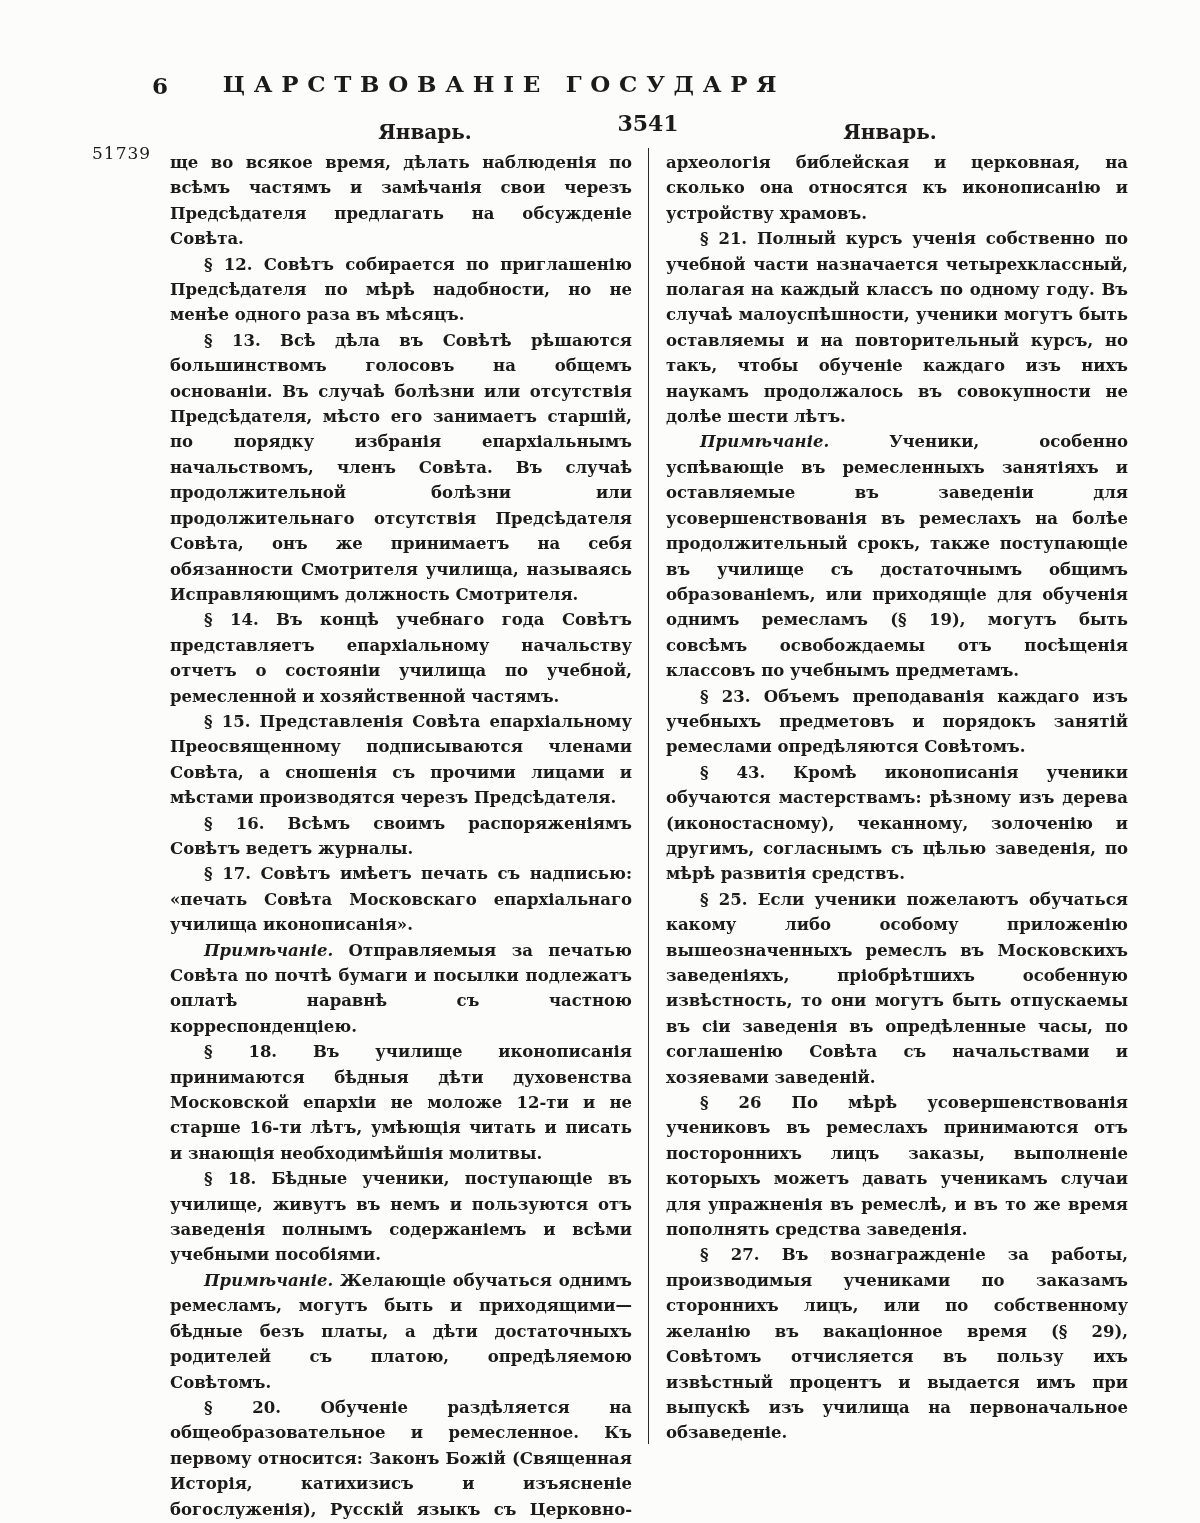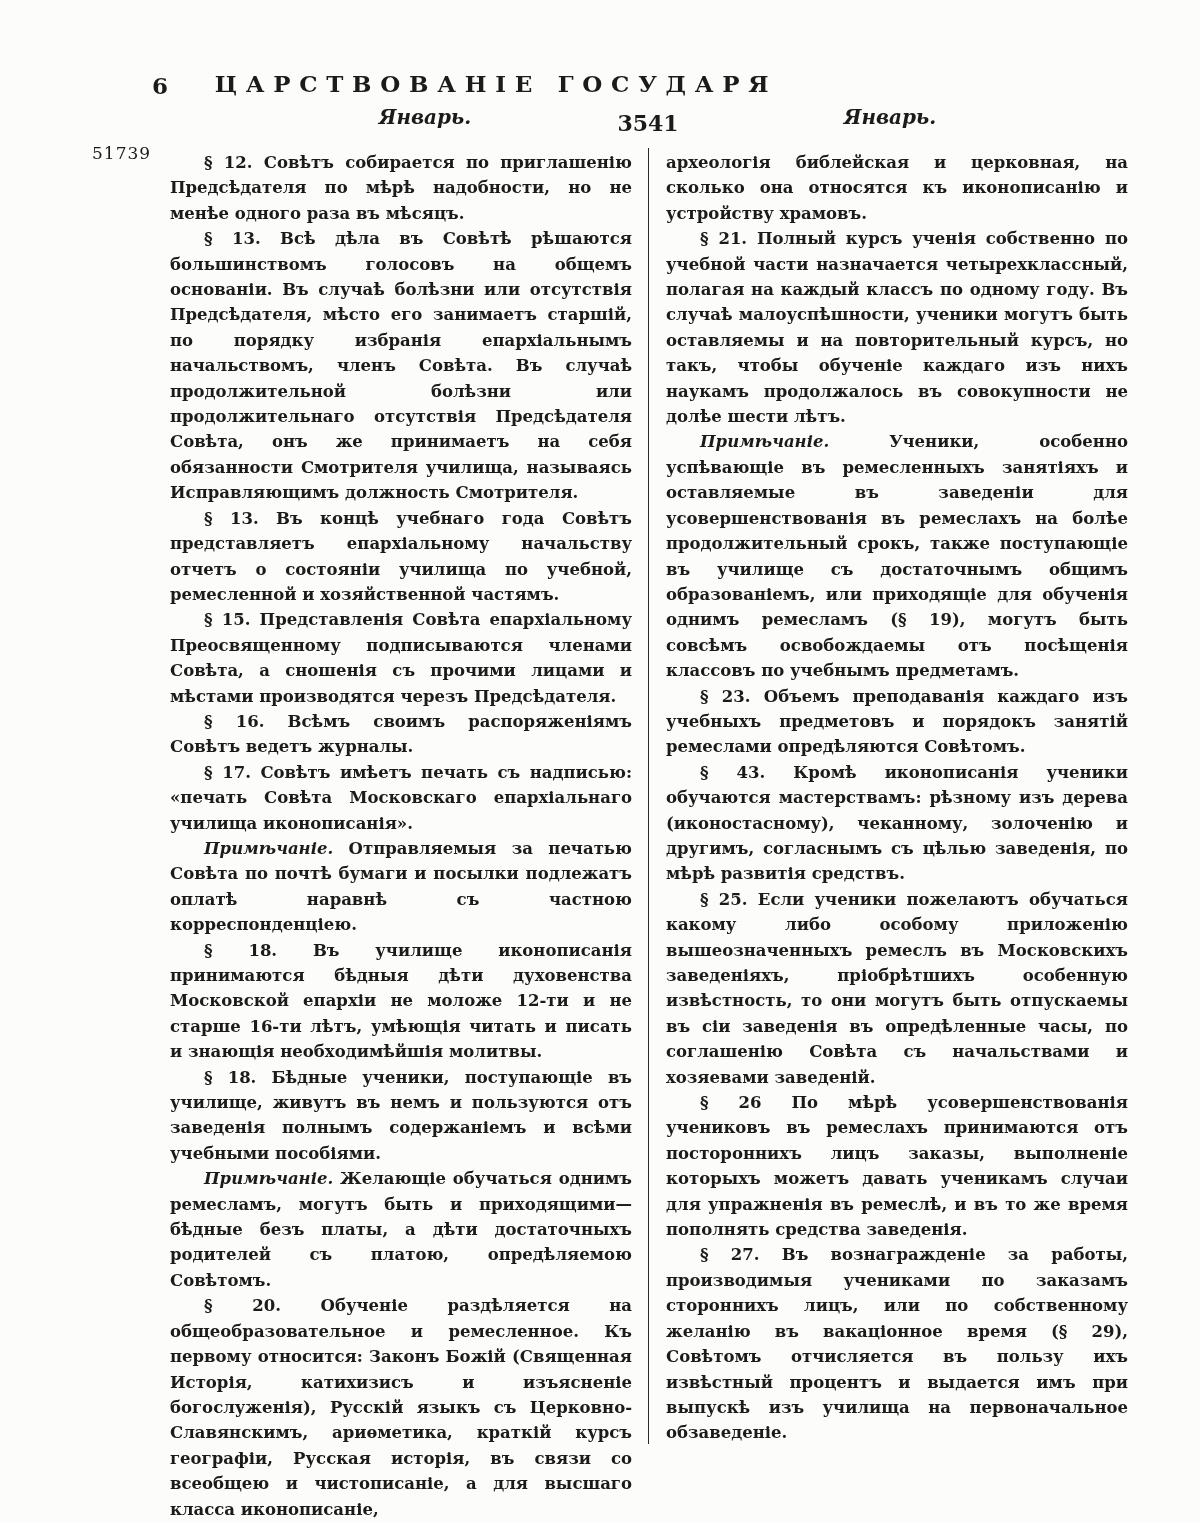--- a/index.html
+++ b/index.html
@@ -19,35 +19,34 @@
   .page-number {
     position: absolute;
     top: 72px;
     left: 152px;
     font-size: 23px;
     font-weight: 700;
   }
   .doc-title {
     position: absolute;
     top: 70px;
-    left: 0;
+    left: 8px;
     width: 992px;
     text-align: center;
     font-size: 23px;
     font-weight: 700;
     letter-spacing: 0.38em;
     white-space: nowrap;
   }
   .subheader-month-left,
   .subheader-month-right {
     position: absolute;
-    top: 105px;
+    top: 120px;
     font-size: 20px;
     font-weight: 700;
-    font-style: italic;
   }
   .subheader-month-left { left: 355px; width: 140px; text-align: center; }
   .subheader-month-right { left: 820px; width: 140px; text-align: center; }
   .subheader-year {
     position: absolute;
     top: 110px;
     left: 648px;
     transform: translateX(-50%);
     font-size: 22px;
     font-weight: 700;
@@ -88,23 +87,24 @@
 
 <div class="page">
   <div class="page-number">6</div>
   <div class="doc-title">ЦАРСТВОВАНІЕ ГОСУДАРЯ</div>
   <div class="subheader-month-left">Январь.</div>
   <div class="subheader-year">3541</div>
   <div class="subheader-month-right">Январь.</div>
   <div class="act-number">51739</div>
   <div class="column-divider"></div>
   <div class="column left" id="col-left">
+      <p class="para noindent">ще во всякое время, дѣлать наблюденія по всѣмъ частямъ и замѣчанія свои черезъ Предсѣдателя предлагать на обсужденіе Совѣта.</p>
       <p class="para">§ 12. Совѣтъ собирается по приглашенію Предсѣдателя по мѣрѣ надобности, но не менѣе одного раза въ мѣсяцъ.</p>
       <p class="para">§ 13. Всѣ дѣла въ Совѣтѣ рѣшаются большинствомъ голосовъ на общемъ основаніи. Въ случаѣ болѣзни или отсутствія Предсѣдателя, мѣсто его занимаетъ старшій, по порядку избранія епархіальнымъ начальствомъ, членъ Совѣта. Въ случаѣ продолжительной болѣзни или продолжительнаго отсутствія Предсѣдателя Совѣта, онъ же принимаетъ на себя обязанности Смотрителя училища, называясь Исправляющимъ должность Смотрителя.</p>
-      <p class="para">§ 13. Въ концѣ учебнаго года Совѣтъ представляетъ епархіальному начальству отчетъ о состояніи училища по учебной, ремесленной и хозяйственной частямъ.</p>
+      <p class="para">§ 14. Въ концѣ учебнаго года Совѣтъ представляетъ епархіальному начальству отчетъ о состояніи училища по учебной, ремесленной и хозяйственной частямъ.</p>
       <p class="para">§ 15. Представленія Совѣта епархіальному Преосвященному подписываются членами Совѣта, а сношенія съ прочими лицами и мѣстами производятся черезъ Предсѣдателя.</p>
       <p class="para">§ 16. Всѣмъ своимъ распоряженіямъ Совѣтъ ведетъ журналы.</p>
       <p class="para">§ 17. Совѣтъ имѣетъ печать съ надписью: «печать Совѣта Московскаго епархіальнаго училища иконописанія».</p>
       <p class="para"><i>Примѣчаніе. </i>Отправляемыя за печатью Совѣта по почтѣ бумаги и посылки подлежатъ оплатѣ наравнѣ съ частною корреспонденціею.</p>
       <p class="para">§ 18. Въ училище иконописанія принимаются бѣдныя дѣти духовенства Московской епархіи не моложе 12-ти и не старше 16-ти лѣтъ, умѣющія читать и писать и знающія необходимѣйшія молитвы.</p>
       <p class="para">§ 18. Бѣдные ученики, поступающіе въ училище, живутъ въ немъ и пользуются отъ заведенія полнымъ содержаніемъ и всѣми учебными пособіями.</p>
       <p class="para"><i>Примѣчаніе. </i>Желающіе обучаться однимъ ремесламъ, могутъ быть и приходящими—бѣдные безъ платы, а дѣти достаточныхъ родителей съ платою, опредѣляемою Совѣтомъ.</p>
       <p class="para">§ 20. Обученіе раздѣляется на общеобразовательное и ремесленное. Къ первому относится: Законъ Божій (Священная Исторія, катихизисъ и изъясненіе богослуженія), Русскій языкъ съ Церковно-Славянскимъ, ариѳметика, краткій курсъ географіи, Русская исторія, въ связи со всеобщею и чистописаніе, а для высшаго класса иконописаніе,</p>
     </div>
   <div class="column right" id="col-right">

